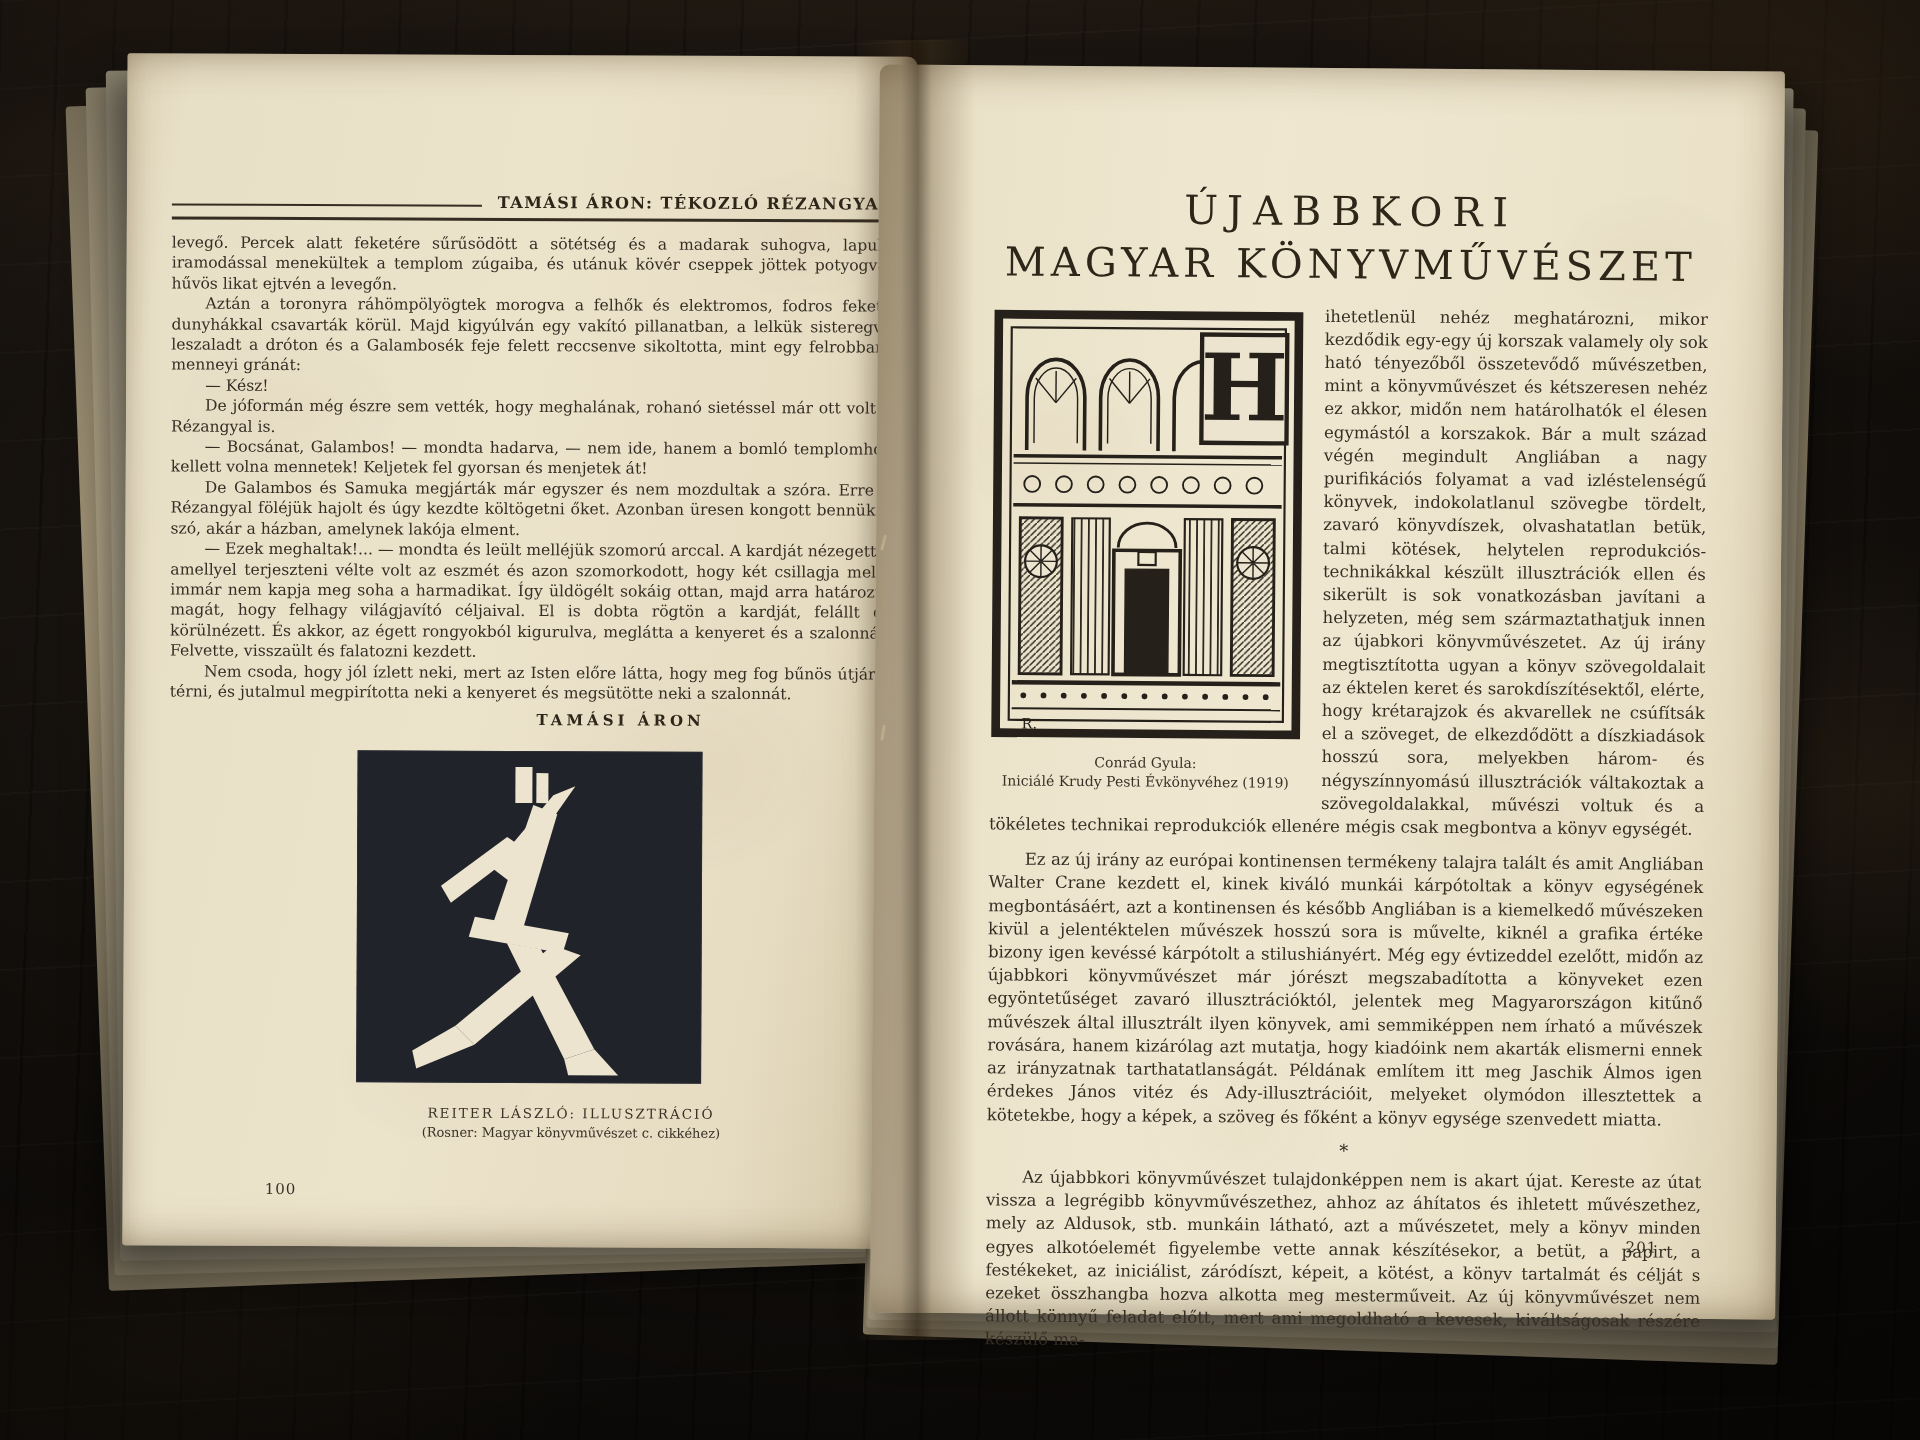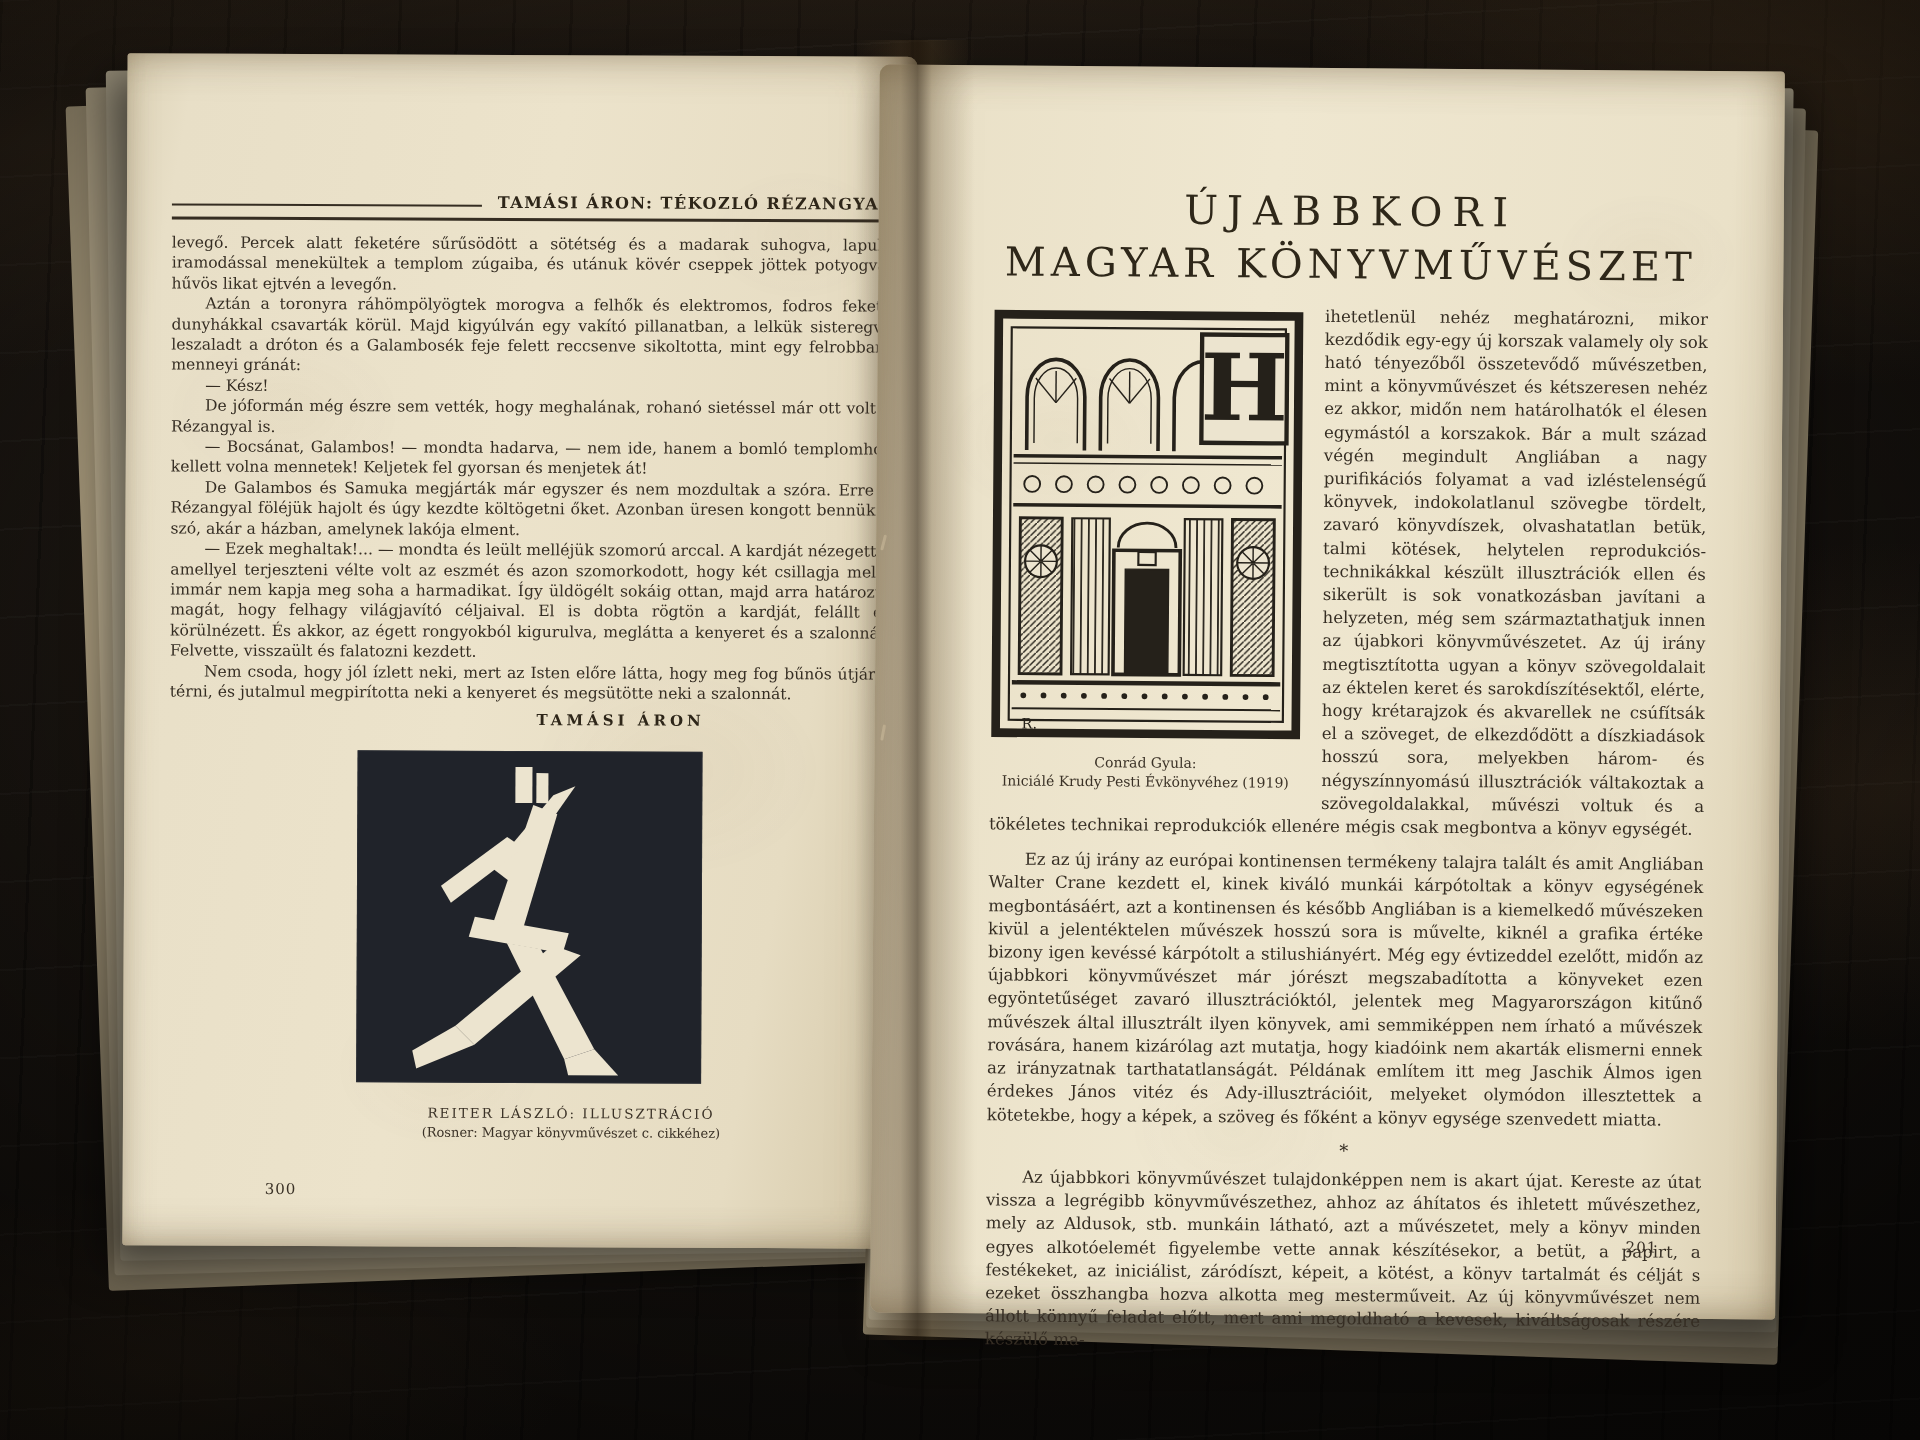--- a/index.html
+++ b/index.html
@@ -119,21 +119,21 @@
               <polygon points="196,194 224,204 118,294 99,275"></polygon>
               <polygon points="99,275 118,294 60,318 56,300"></polygon>
               <polygon points="148,148 168,157 140,178"></polygon>
             </g>
           </svg>
         </div>
         <div class="ill-caption">
           <div class="c1">REITER LÁSZLÓ: ILLUSZTRÁCIÓ</div>
           <div class="c2">(Rosner: Magyar könyvművészet c. cikkéhez)</div>
         </div>
-        <div class="pagenum pn-left">300</div>
+        <div class="pagenum pn-left">100</div>
       </div>
     </div>
 
     <div class="page page-right">
       <div class="stitch" style="left:6px;top:470px;transform:rotate(14deg);"></div>
       <div class="stitch" style="left:7px;top:660px;transform:rotate(10deg);"></div>
       <div class="rp-content">
         <div class="rp-title">
           <div class="t1">ÚJABBKORI</div>
           <div class="t2">MAGYAR KÖNYVMŰVÉSZET</div>

